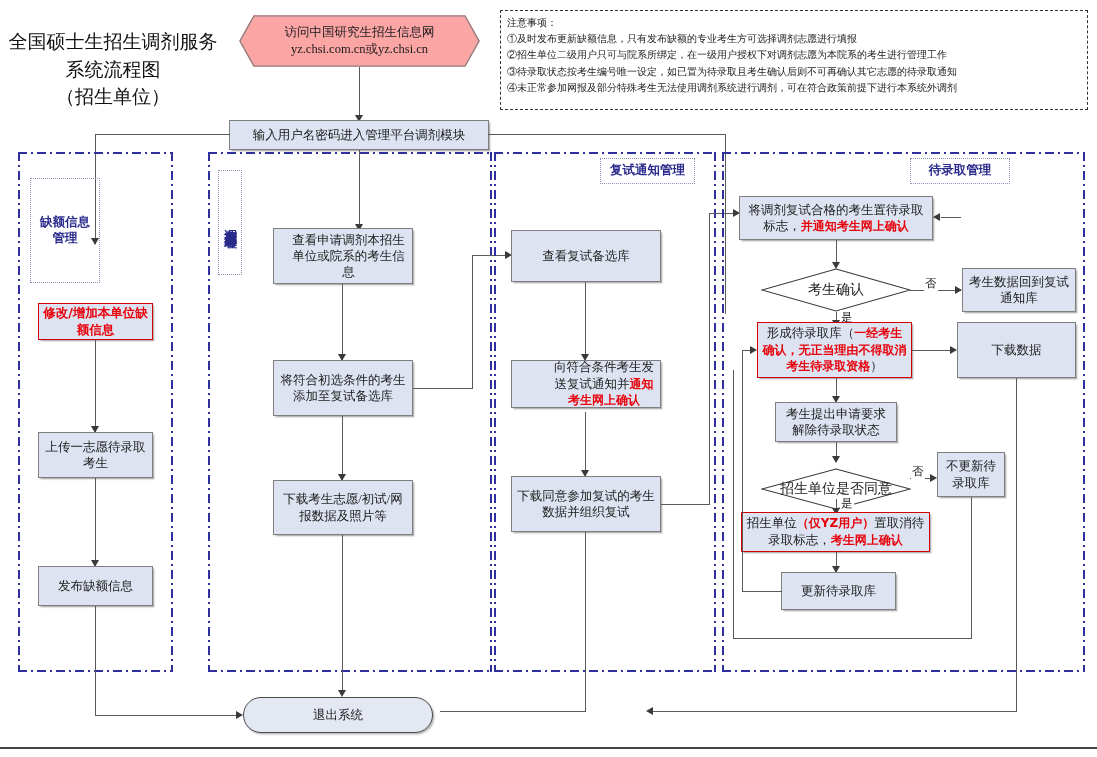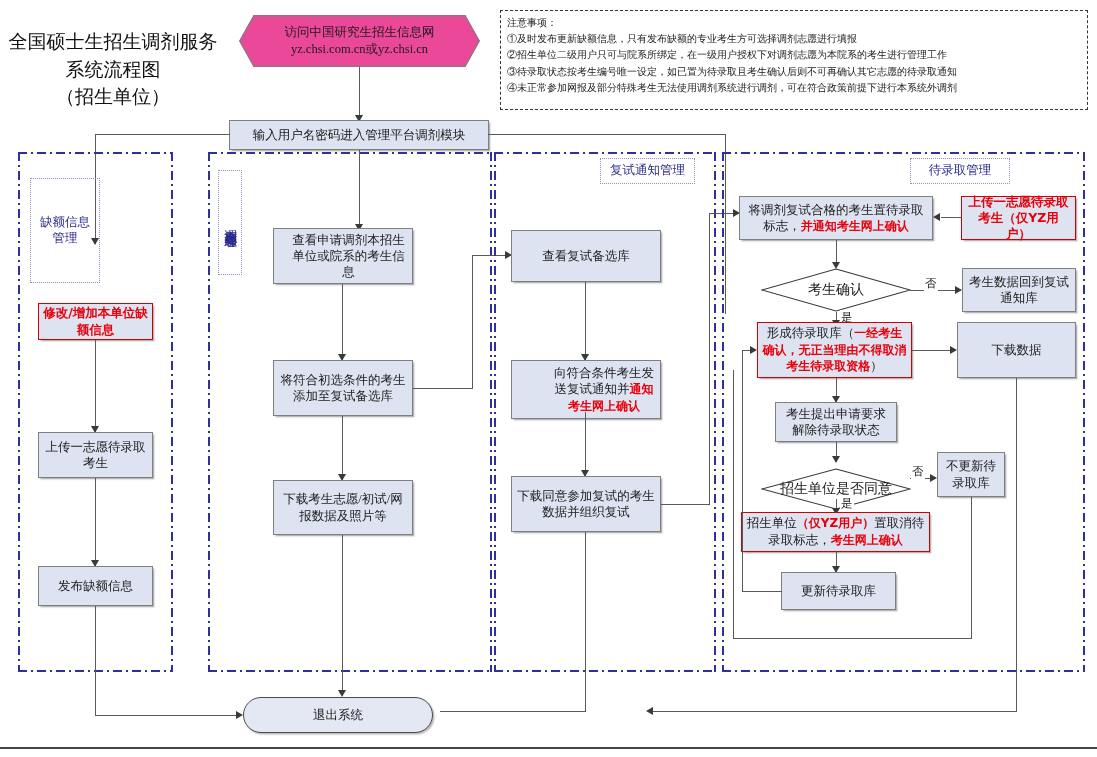--- a/index.html
+++ b/index.html
@@ -20,21 +20,21 @@
     padding:2px 4px;
     box-shadow:1.5px 1.5px 1.5px rgba(120,120,120,.55);
   }
   .node.redborder{border:1px solid #d40000;}
   .red{color:#e8000b;font-weight:bold;font-family:"DejaVu Sans","Liberation Sans",sans-serif;font-size:12px;}
   .redall{color:#e8000b;font-weight:bold;font-family:"DejaVu Sans","Liberation Sans",sans-serif;font-size:12.5px;}
 
   
   .hex{
     position:absolute;box-sizing:border-box;
-    background:#ec4899;
+    background:#fca5a5;
     display:flex;align-items:center;justify-content:center;text-align:center;
     font-size:12.5px;line-height:1.35;color:#1a1a1a;
     clip-path:polygon(6% 0,94% 0,100% 50%,94% 100%,6% 100%,0 50%);
   }
   .hexb{position:absolute;}
 
   
   .term{
     position:absolute;box-sizing:border-box;
     background:#e3e8f3;border:1px solid #4a4a4a;border-radius:26px;
@@ -62,21 +62,21 @@
     background:
       repeating-linear-gradient(90deg,#2f2f9e 0 9px,transparent 9px 13px,#2f2f9e 13px 15px,transparent 15px 19px) top left/100% 2px no-repeat,
       repeating-linear-gradient(90deg,#2f2f9e 0 9px,transparent 9px 13px,#2f2f9e 13px 15px,transparent 15px 19px) bottom left/100% 2px no-repeat,
       repeating-linear-gradient(180deg,#2f2f9e 0 9px,transparent 9px 13px,#2f2f9e 13px 15px,transparent 15px 19px) top left/2px 100% no-repeat,
       repeating-linear-gradient(180deg,#2f2f9e 0 9px,transparent 9px 13px,#2f2f9e 13px 15px,transparent 15px 19px) top right/2px 100% no-repeat;
   }
   
   .gtitle{
     position:absolute;box-sizing:border-box;
     border:1px dotted #8f8fb8;
-    color:#2a2a8c;font-weight:normal;font-size:12.5px;
+    color:#2a2a8c;font-weight:bold;font-size:12.5px;
     display:flex;align-items:center;justify-content:center;text-align:center;
     line-height:1.25;
   }
   .gtitle.vert{
     writing-mode:vertical-rl;text-orientation:upright;letter-spacing:1px;
   }
 
   
   .notes{
     position:absolute;box-sizing:border-box;
@@ -191,21 +191,21 @@
   <div class="ln h" style="left:472px;top:255px;width:38px;"></div>
   <div class="arw r" style="left:505px;top:251px;"></div>
 
   <div class="grp dd" style="left:494px;top:152px;width:222px;height:520px;"></div>
   <div class="gtitle" style="left:600px;top:158px;width:95px;height:26px;">复试通知管理</div>
 
   <div class="node" style="left:511px;top:230px;width:150px;height:52px;">查看复试备选库</div>
   <div class="ln v" style="left:585px;top:282px;height:78px;"></div>
   <div class="arw d" style="left:581px;top:354px;"></div>
 
-  <div class="node" style="left:511px;top:360px;width:150px;height:59px;padding-left:40px;">
+  <div class="node" style="left:511px;top:360px;width:150px;height:48px;padding-left:40px;">
     <span style="display:block;">
       <span>向符合条件考生发送复试通知并</span><span class="red">通知考生网上确认</span>
     </span>
   </div>
   <div class="ln v" style="left:585px;top:412px;height:64px;"></div>
   <div class="arw d" style="left:581px;top:470px;"></div>
 
   <div class="node" style="left:511px;top:476px;width:150px;height:56px;">下载同意参加复试的考生数据并组织复试</div>
   <div class="ln v" style="left:585px;top:532px;height:180px;"></div>
   <div class="ln h" style="left:440px;top:711px;width:146px;"></div>
@@ -216,23 +216,20 @@
 
   <div class="grp dd" style="left:722px;top:152px;width:363px;height:520px;"></div>
   <div class="gtitle" style="left:910px;top:158px;width:100px;height:26px;">待录取管理</div>
 
   <div class="node" style="left:739px;top:196px;width:194px;height:44px;">
     <span style="display:block;">
       <span>将调剂复试合格的考生置待录取标志，</span><span class="red">并通知考生网上确认</span>
     </span>
   </div>
 
-  <div class="node redborder" style="left:961px;top:196px;width:115px;height:44px;">
-    <span class="redall">上传一志愿待录取考生（仅YZ用户）</span>
-  </div>
   <div class="ln h" style="left:941px;top:217px;width:20px;"></div>
   <div class="arw l" style="left:933px;top:213px;"></div>
 
   <div class="ln v" style="left:836px;top:240px;height:26px;"></div>
   <div class="arw d" style="left:832px;top:262px;"></div>
 
   <div class="dia" style="left:761px;top:268px;width:150px;height:44px;">
     <svg width="150" height="44" style="position:absolute;left:0;top:0;">
       <polygon points="75,1 149,22 75,43 1,22" fill="#ffffff" stroke="#3a3a3a" stroke-width="1.2"></polygon>
     </svg>

